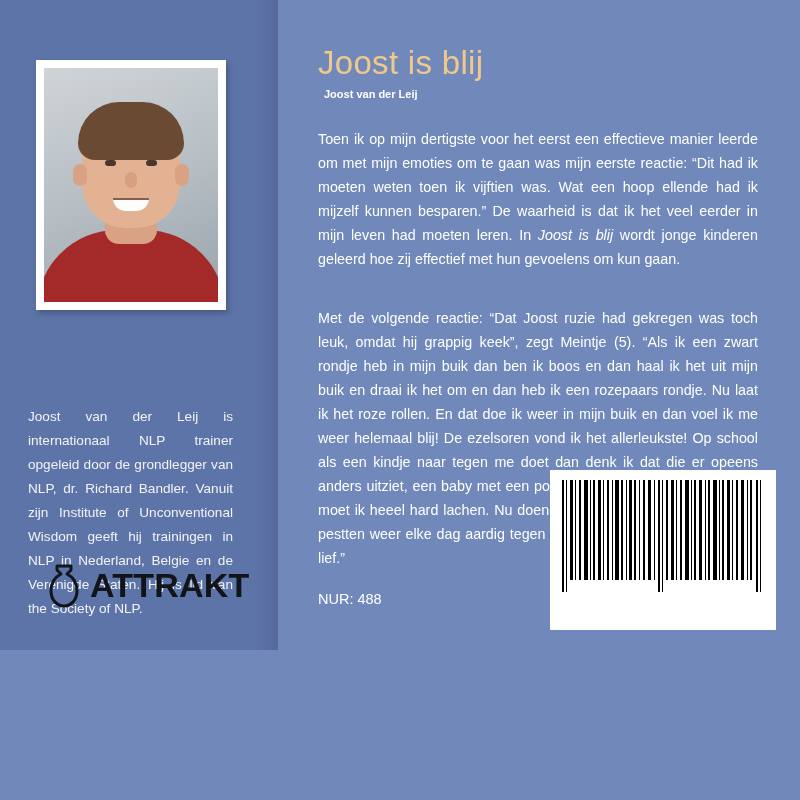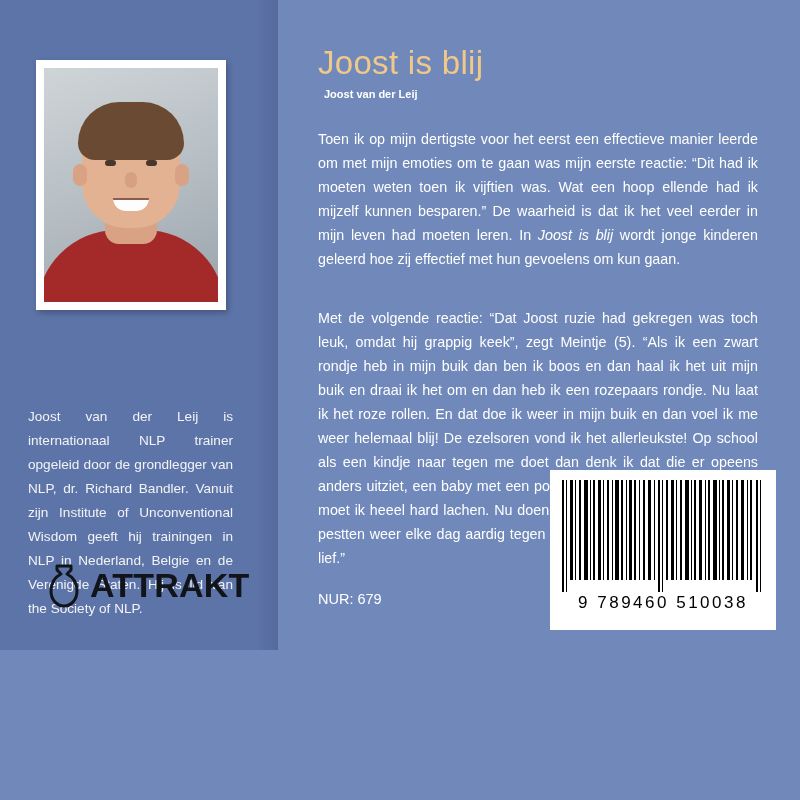--- a/index.html
+++ b/index.html
@@ -285,21 +285,21 @@
   </div>
 
   <div class="right-col">
     <h1 class="title">Joost is blij</h1>
     <div class="author">Joost van der Leij</div>
 
     <div class="para para-1"><span>Toen ik op mijn dertigste voor het eerst een effectieve manier leerde om met mijn emoties om te gaan was mijn eerste reactie: “Dit had ik moeten weten toen ik vijftien was. Wat een hoop ellende had ik mijzelf kunnen besparen.” De waarheid is dat ik het veel eerder in mijn leven had moeten leren. In </span><em>Joost is blij</em><span> wordt jonge kinderen geleerd hoe zij effectief met hun gevoelens om kun gaan.</span></div>
 
     <div class="para para-2">Met de volgende reactie: “Dat Joost ruzie had gekregen was toch leuk, omdat hij grappig keek”, zegt Meintje (5). “Als ik een zwart rondje heb in mijn buik dan ben ik boos en dan haal ik het uit mijn buik en draai ik het om en dan heb ik een rozepaars rondje. Nu laat ik het roze rollen. En dat doe ik weer in mijn buik en dan voel ik me weer helemaal blij! De ezelsoren vond ik het allerleukste! Op school als een kindje naar tegen me doet dan denk ik dat die er opeens anders uitziet, een baby met een poepluier aan bijvoorbeeld. En dan moet ik heeel hard lachen. Nu doen twee meisjes die me eerst vaak pestten weer elke dag aardig tegen me! En vind ik ze ook weer heel lief.”</div>
 
-    <div class="nur">NUR: 679</div>
+    <div class="nur">NUR: 488</div>
 
     <div class="barcode-box">
       <svg class="barcode-bars" viewBox="0 0 206 112" preserveAspectRatio="none">
         <g fill="#000000">
           <rect x="2" y="0" width="2" height="112"></rect>
           <rect x="6" y="0" width="1" height="112"></rect>
           <rect x="10" y="0" width="3" height="100"></rect>
           <rect x="15" y="0" width="1" height="100"></rect>
           <rect x="19" y="0" width="2" height="100"></rect>
           <rect x="24" y="0" width="4" height="100"></rect>
@@ -336,16 +336,15 @@
           <rect x="167" y="0" width="3" height="100"></rect>
           <rect x="172" y="0" width="1" height="100"></rect>
           <rect x="176" y="0" width="2" height="100"></rect>
           <rect x="181" y="0" width="3" height="100"></rect>
           <rect x="187" y="0" width="1" height="100"></rect>
           <rect x="190" y="0" width="2" height="100"></rect>
           <rect x="196" y="0" width="2" height="112"></rect>
           <rect x="200" y="0" width="1" height="112"></rect>
         </g>
       </svg>
-      <div class="barcode-num">9 789460 510038</div>
     </div>
   </div>
 </div>
 
 </body></html>

